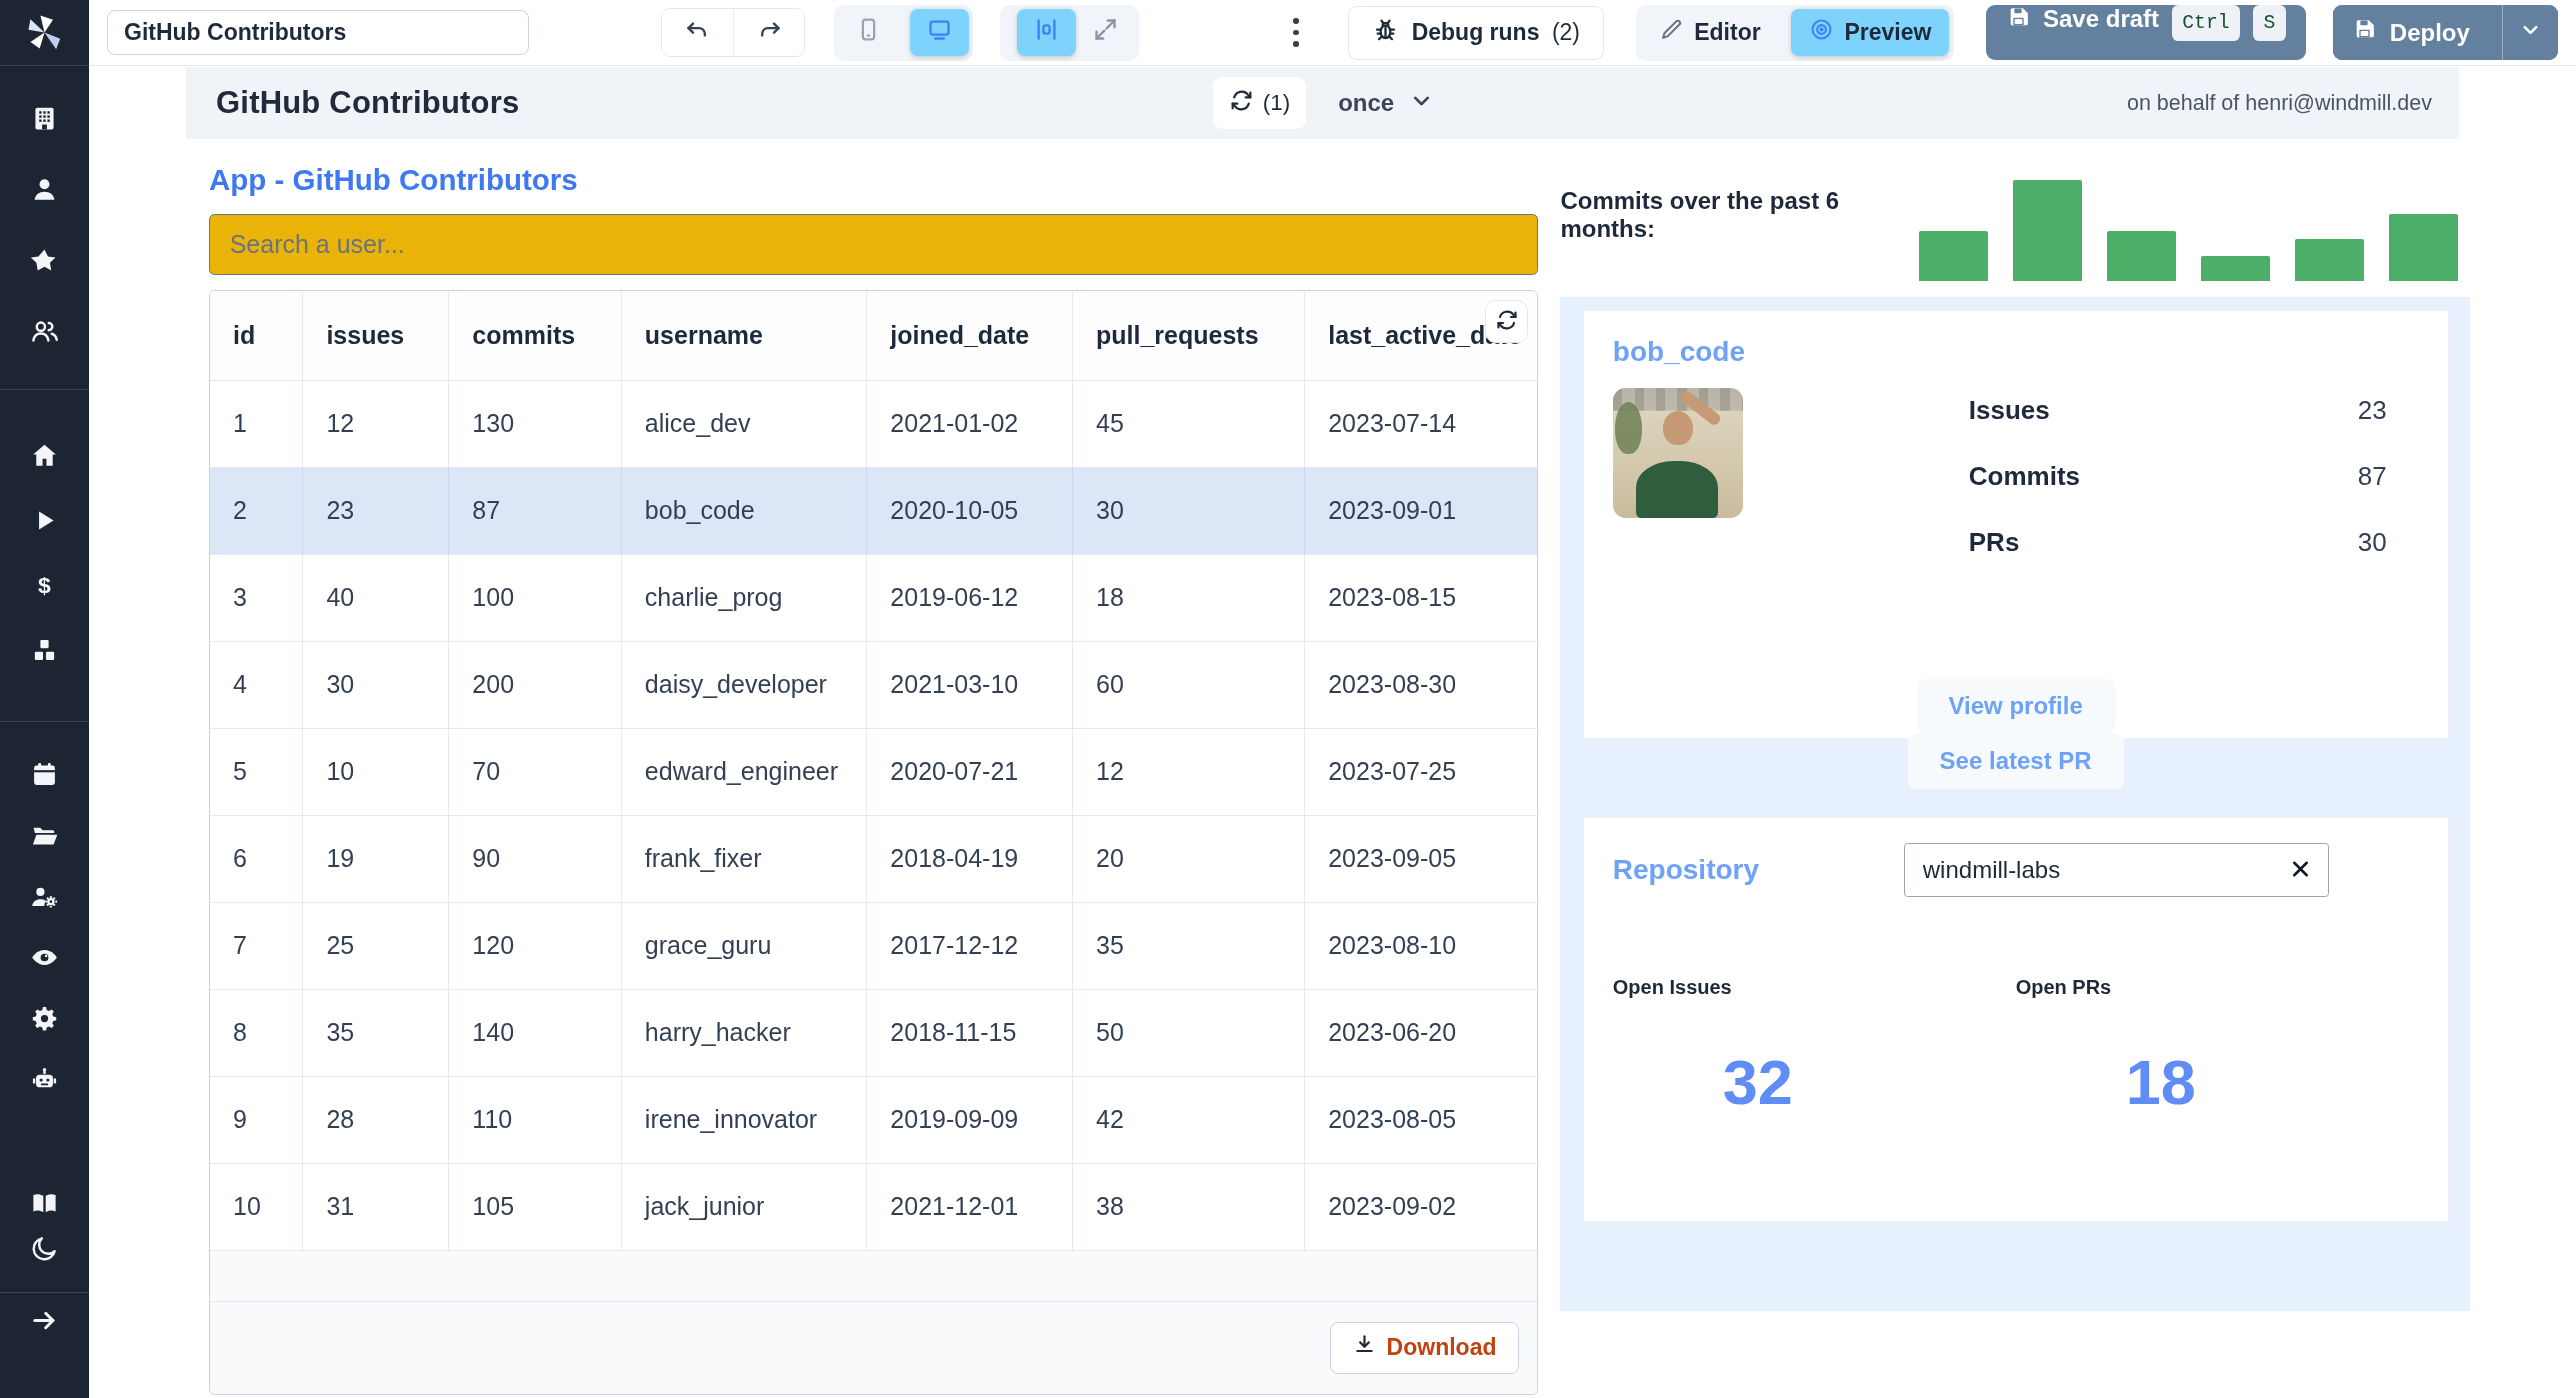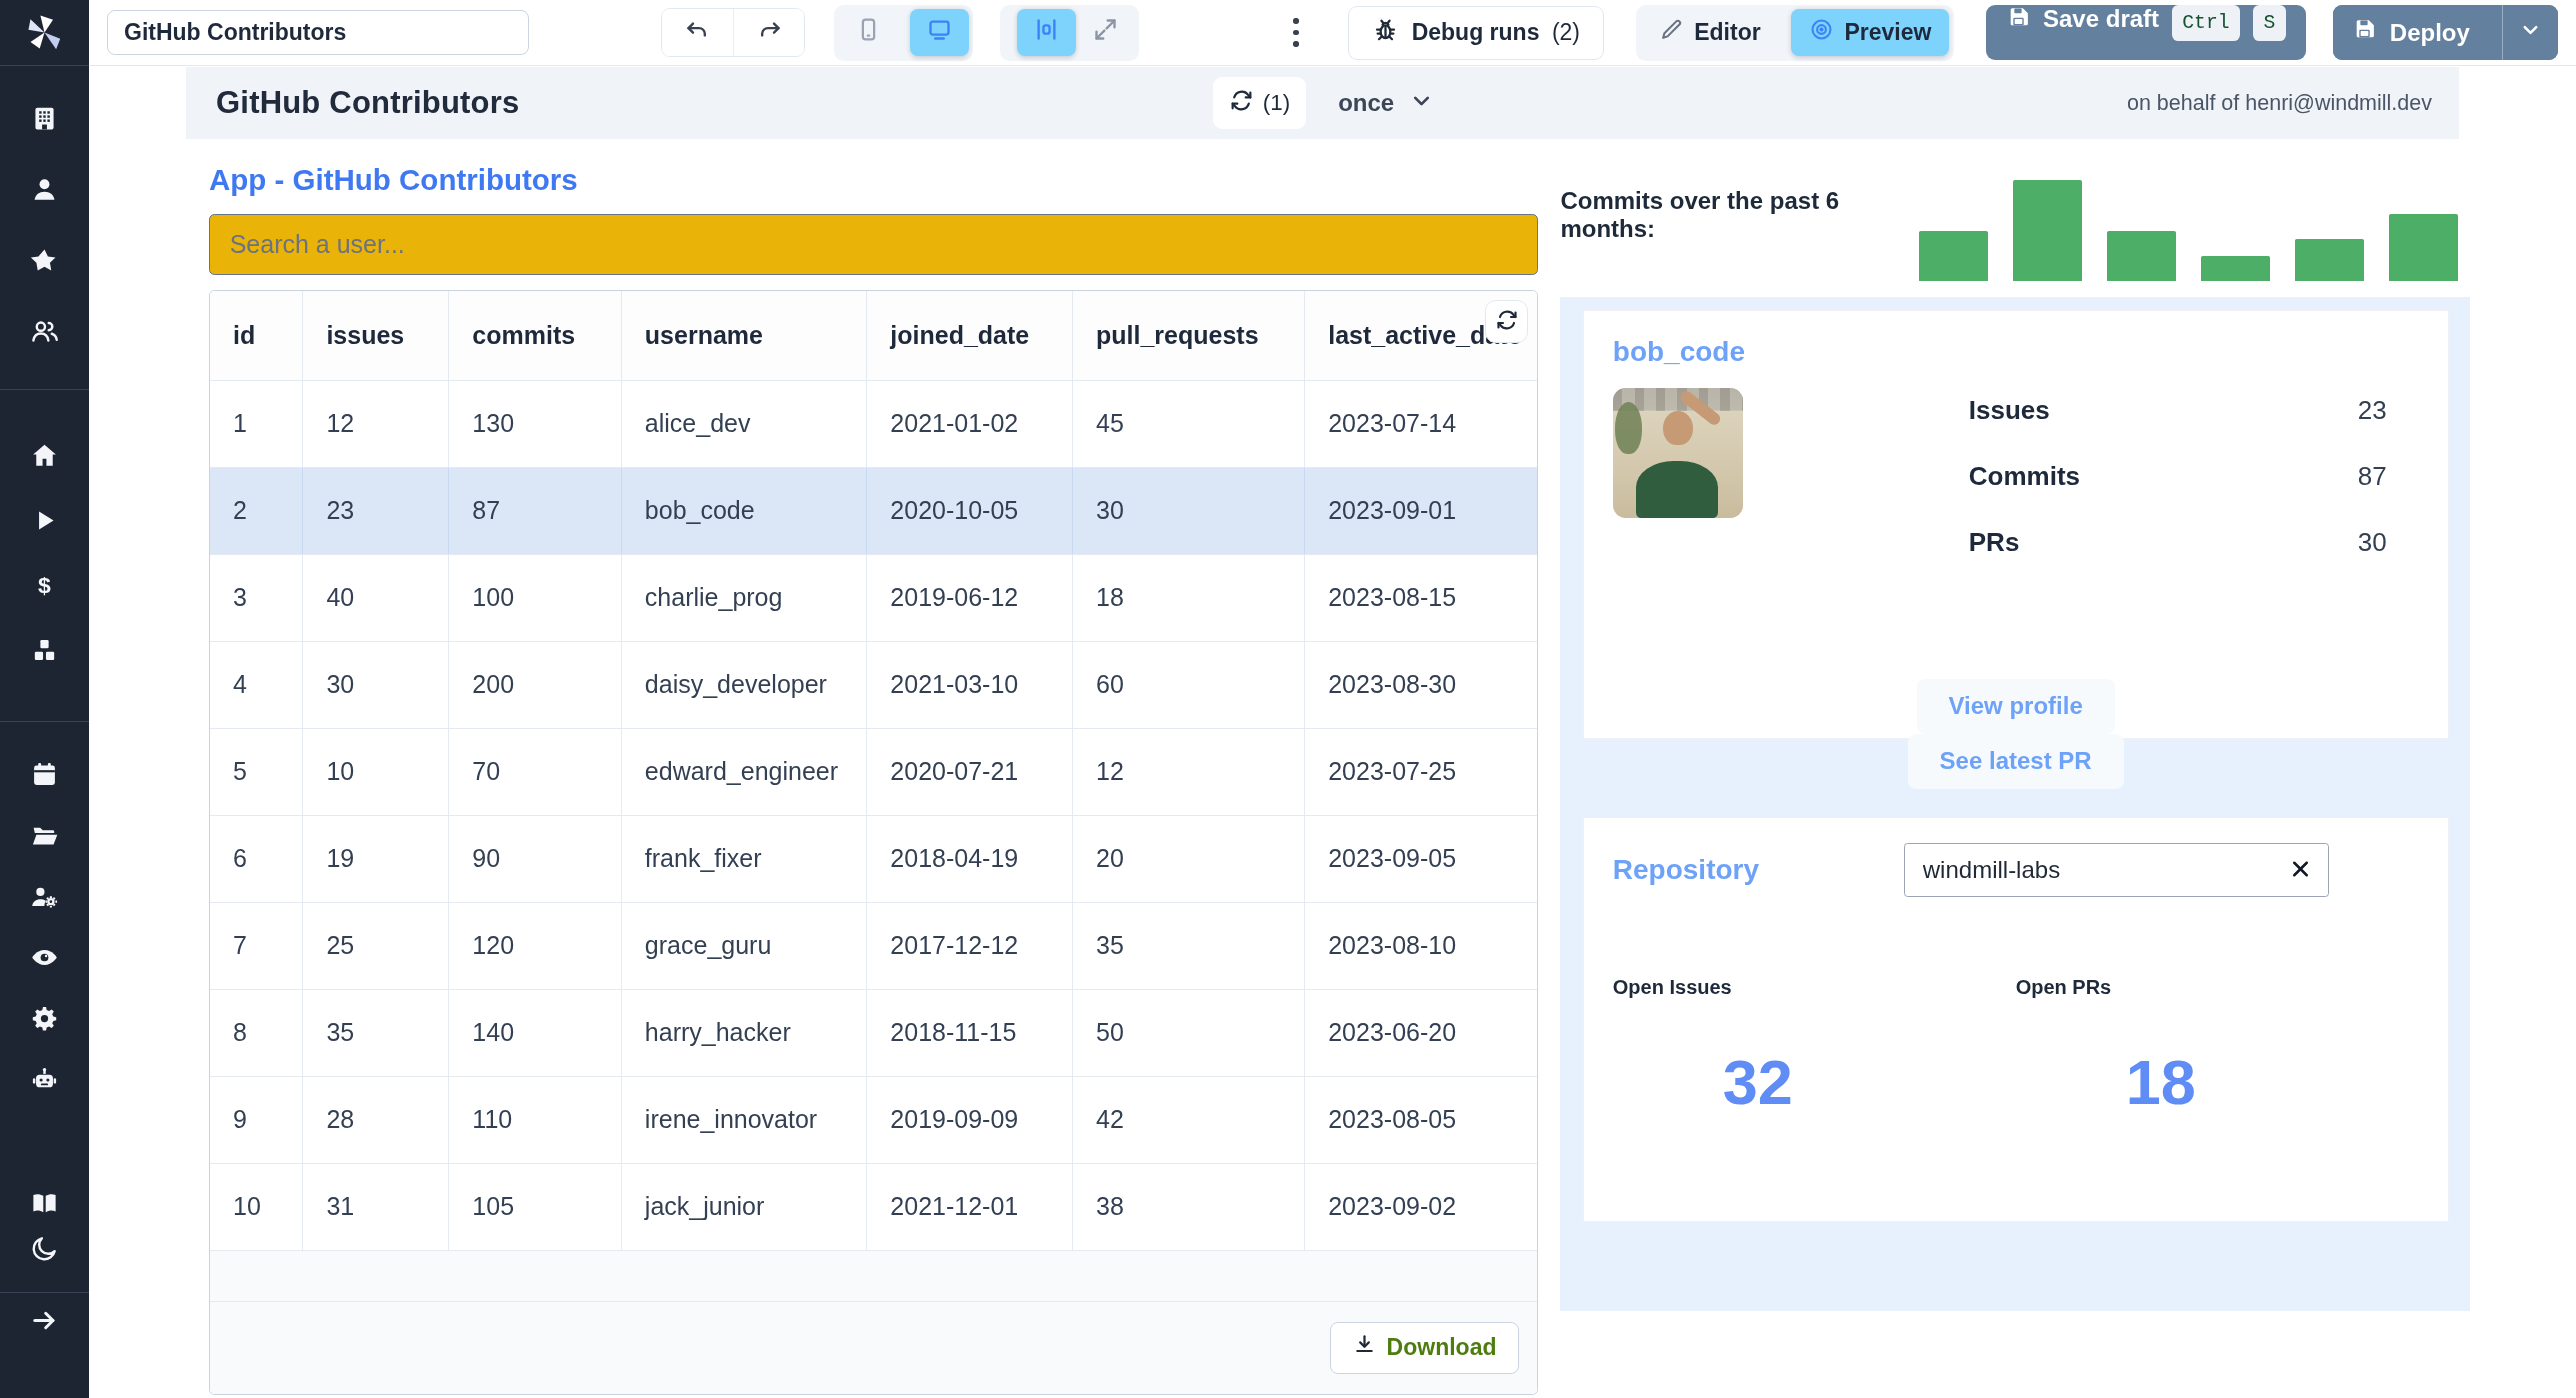--- a/index.html
+++ b/index.html
@@ -89,21 +89,21 @@
     background:#fdfdfe; border-bottom:0.9px solid #e5eaf0; border-right:0.9px solid #e5eaf0; }
   th:last-child, td:last-child { border-right:none; }
   td { height:87px; padding-left:23px; font-size:25px; color:#333f52; background:#fff;
     border-bottom:0.9px solid #e5eaf0; border-right:0.9px solid #e5eaf0; }
   tr.selected td { background:#dbe6f7; border-right-color:#c9d9f0; }
   .table-strip { height:50px; background:#f8fafc; }
   .table-foot { border-top:0.9px solid #e5eaf0; background:#f8fafc; height:93px;
     display:flex; align-items:center; justify-content:flex-end; padding-right:18px; }
   .download-btn { height:52px; display:flex; align-items:center; gap:10.7px; background:#fff;
     border:0.9px solid #cbd5e1; border-radius:8px; padding:0 21.5px; cursor:pointer;
-    font-family:"Liberation Sans",sans-serif; font-size:23px; font-weight:bold; color:#4d7c0f; }
+    font-family:"Liberation Sans",sans-serif; font-size:23px; font-weight:bold; color:#c2410c; }
   .mini-refresh { position:absolute; top:9px; right:9px; width:43px; height:43px; background:#fff;
     border:0.9px solid #e2e8f0; border-radius:10.7px; display:flex; align-items:center; justify-content:center;
     cursor:pointer; }
 
   
   .chart-row { margin-top:10.7px; height:131px; display:flex; }
   .chart-label { align-self:center; font-size:24px; font-weight:bold; color:#1e2a3a; }
   .bars { margin-left:auto; display:flex; align-items:flex-end; gap:25px; height:100%; padding-right:12.5px; }
   .bar { width:69px; background:#4daf67; border-radius:1.8px 1.8px 0 0; }
 

